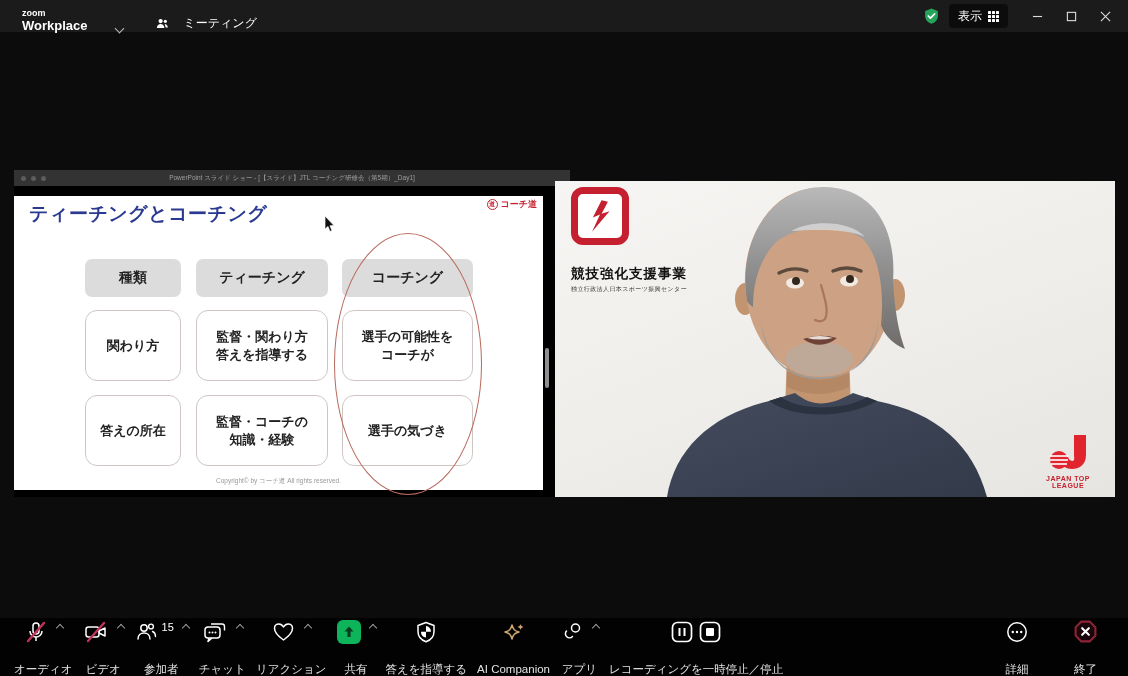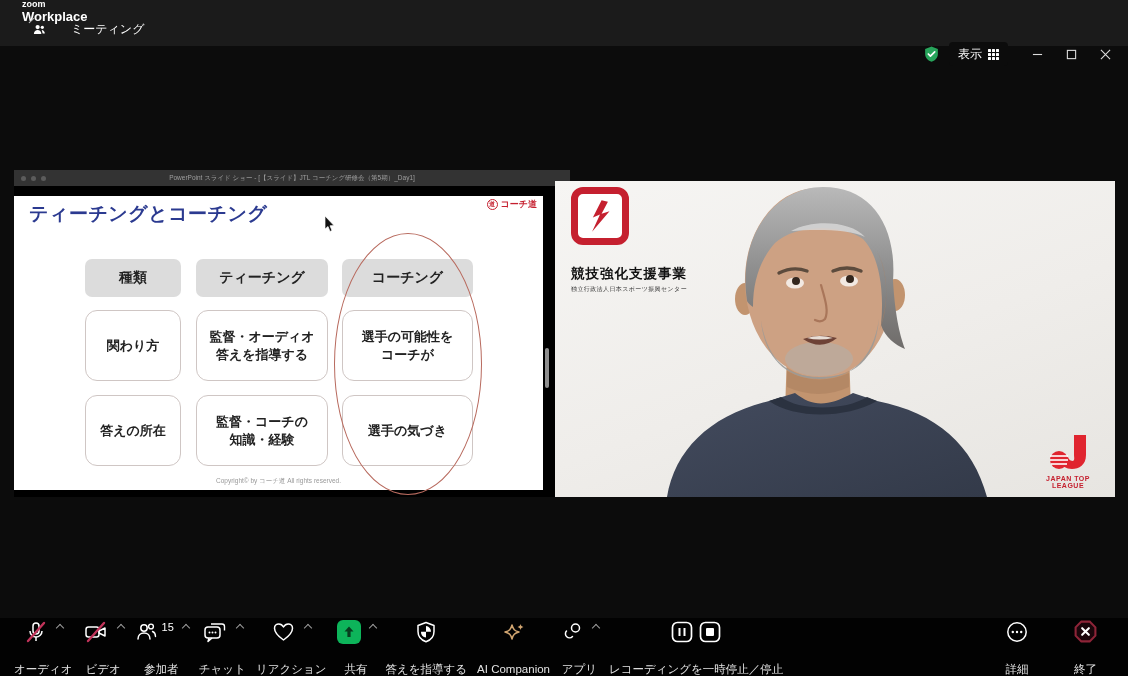--- a/index.html
+++ b/index.html
@@ -3,28 +3,28 @@
 <meta charset="utf-8">
 <style>
   * { margin:0; padding:0; box-sizing:border-box; }
   html,body { width:1128px; height:676px; }
   body {
     background:#0c0c0c;
     font-family:"Liberation Sans","DejaVu Sans",sans-serif;
     position:relative; overflow:hidden; color:#e8e8e8;
   }
   
-  .titlebar { position:absolute; top:0; left:0; width:1128px; height:46px;
-    background:#1b1b1b; display:flex; align-items:flex-start; z-index:5;flex-direction:column; }
+  .titlebar { position:absolute; top:0; left:0; width:1128px; height:32px;
+    background:#1b1b1b; display:flex; align-items:flex-end; z-index:5; }
   .brand { margin-left:22px; line-height:1; cursor:default; }
   .brand .b1 { font-size:9px; font-weight:bold; color:#fff; display:block; }
   .brand .b2 { font-size:13px; font-weight:bold; color:#fff; display:block; margin-top:1px; }
   .tb-chev { width:7px; height:7px; border-left:1.6px solid #bbb; border-bottom:1.6px solid #bbb;
     transform:rotate(-45deg); margin-left:28px; margin-top:-3px; }
-  .meeting-tab { display:flex; align-items:center; gap:24px; margin-left:32px; font-size:12px; color:#fff; }
+  .meeting-tab { display:flex; align-items:center; gap:14px; margin-left:32px; font-size:12px; color:#fff; }
   .titlebar-right { margin-left:auto; display:flex; align-items:center; }
   .shield-ok { width:17px; height:18px; margin-right:9px; }
   .view-pill { background:#0c0c0c; border-radius:4px; height:22px; display:flex; align-items:center;
     gap:6px; padding:12px 9px; font-size:12px; color:#fff; }
   .grid-ic { display:grid; grid-template-columns:repeat(3,3px); grid-gap:1px; }
   .grid-ic i { width:3px; height:3px; background:#fff; border-radius:0.5px; }
   .winctl { display:flex; align-items:center; margin-left:12px; margin-right:6px; }
   .winbtn { width:34px; height:32px; display:flex; align-items:center; justify-content:center; color:#ddd; }
   
   .stage { position:absolute; top:32px; left:0; width:1128px; height:586px; background:#0c0c0c; }
@@ -166,21 +166,21 @@
         <span>ティーチング</span>
       </div>
       <div class="cellbox hdr c3 rh">
         <span>コーチング</span>
       </div>
 
       <div class="cellbox whitebox c1 r2">
         <span>関わり方</span>
       </div>
       <div class="cellbox whitebox c2 r2">
-        <span>監督・オーディオ</span>
+        <span>監督・関わり方</span>
         <span>答えを指導する</span>
       </div>
       <div class="cellbox whitebox c3 r2">
         <span>選手の可能性を</span>
         <span>コーチが</span>
       </div>
 
       <div class="cellbox whitebox c1 r3">
         <span>答えの所在</span>
       </div>

